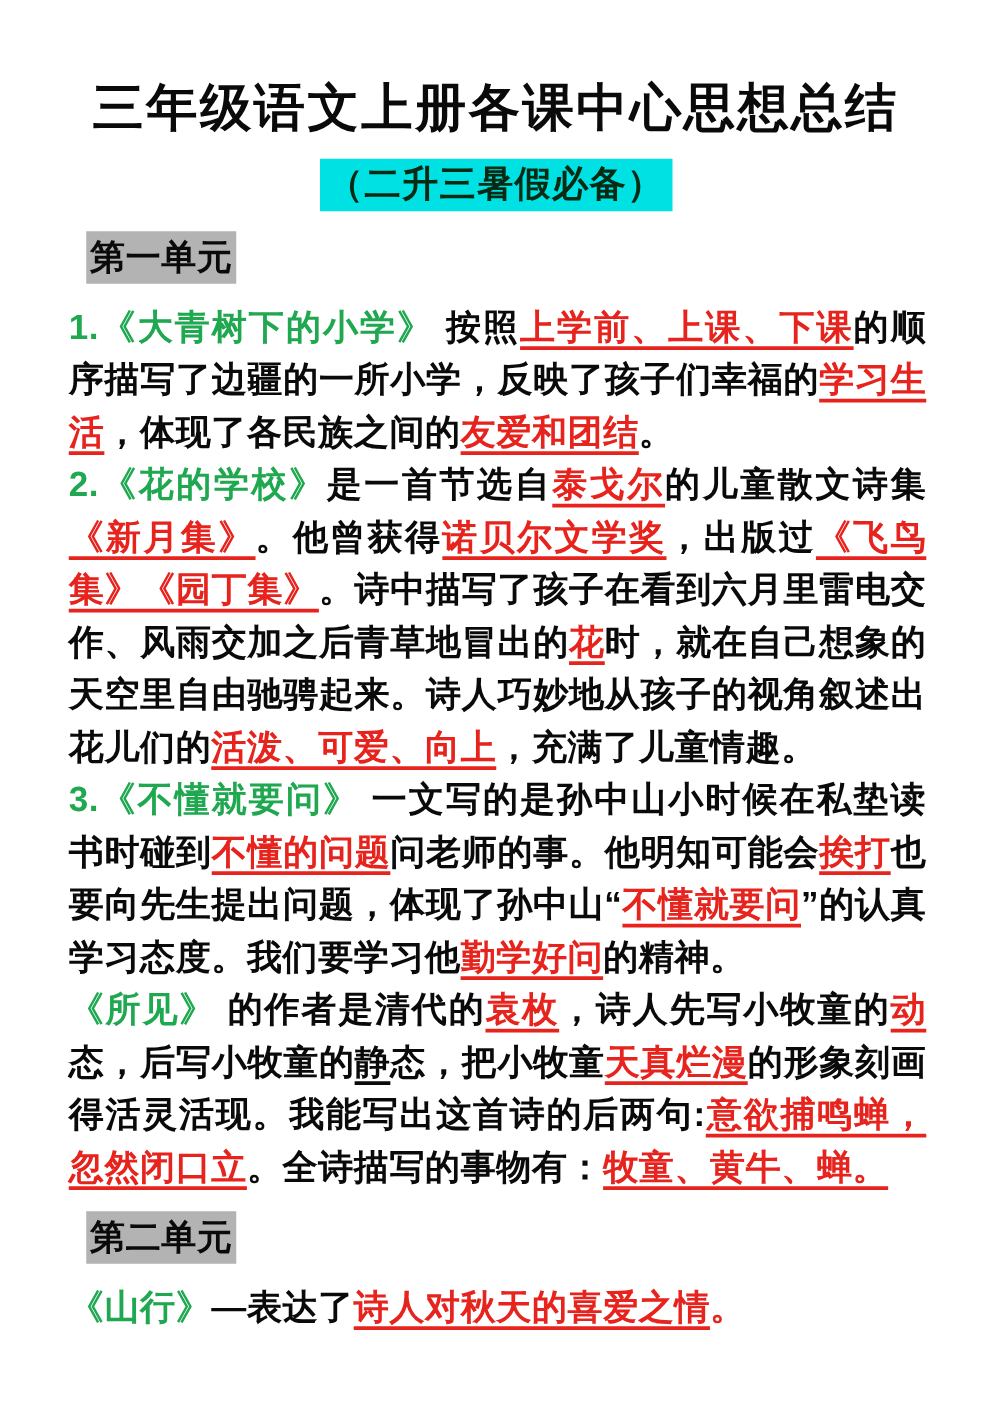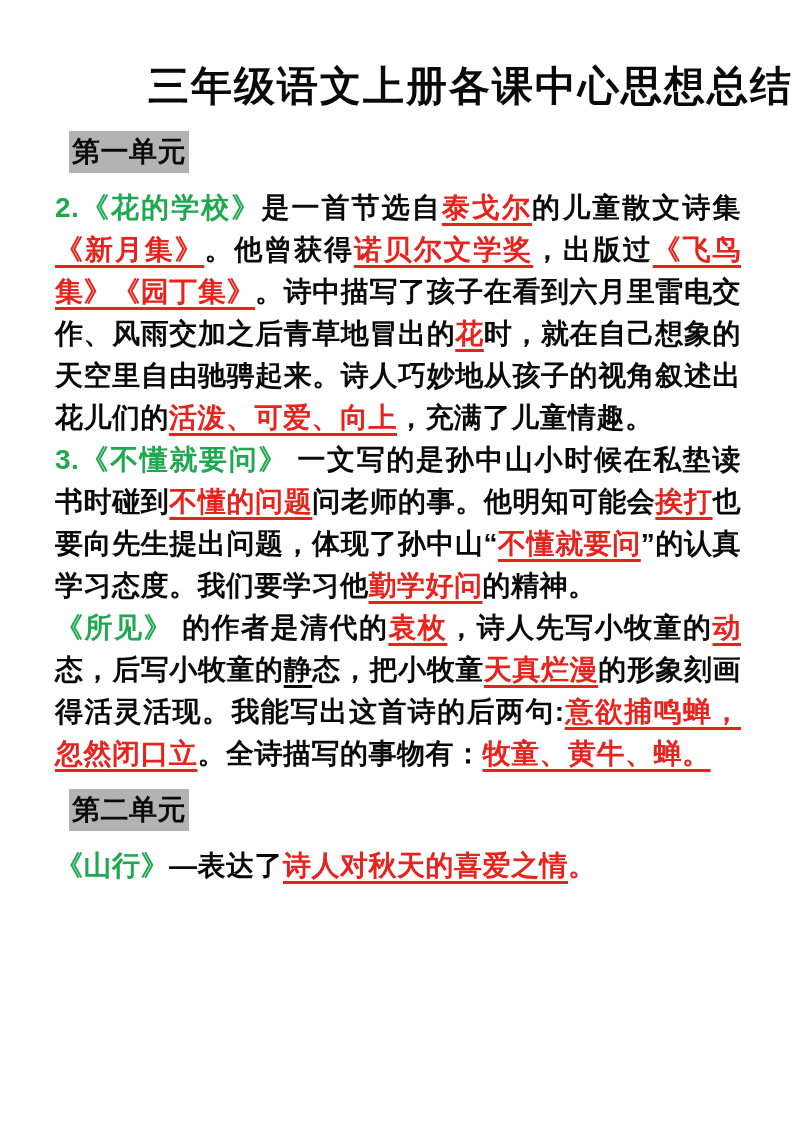--- a/index.html
+++ b/index.html
@@ -15,21 +15,21 @@
     background: #ffffff;
     overflow: hidden;
     font-family: "Liberation Sans", "DejaVu Sans", sans-serif;
     font-weight: bold;
     color: #0a0a0a;
     box-sizing: border-box;
   }
   .doc-title {
     margin: 0;
     padding-top: 62px;
-    text-align: right;
+    text-align: center;
     font-size: 41px;
     font-weight: bold;
     letter-spacing: 2px;
     color: #0a0a0a;
     line-height: 1.2;
   }
   .subtitle-row {
     text-align: center;
     margin-top: 16px;
     line-height: 38px;
@@ -80,24 +80,28 @@
     text-decoration-thickness: 2.5px;
     text-underline-offset: 6px;
   }
 </style>
 </head>
 <body>
 
 <div class="page">
   <h1 class="doc-title">三年级语文上册各课中心思想总结</h1>
 
+  <div class="subtitle-row">
+    <span class="doc-subtitle">（二升三暑假必备）</span>
+  </div>
 
   <div class="content" id="content">
       <div>
         <div class="section-heading-row"><span class="section-heading">第一单元</span></div>
+        <p class="para"><span class="run-green">1.《大青树下的小学》 </span><span class="run-black">按照</span><span class="run-red-underline">上学前、上课、下课</span><span class="run-black">的顺序描写了边疆的一所小学，反映了孩子们幸福的</span><span class="run-red-underline">学习生活</span><span class="run-black">，体现了各民族之间的</span><span class="run-red-underline">友爱和团结</span><span class="run-black">。</span></p>
         <p class="para"><span class="run-green">2.《花的学校》</span><span class="run-black">是一首节选自</span><span class="run-red-underline">泰戈尔</span><span class="run-black">的儿童散文诗集</span><span class="run-red-underline">《新月集》</span><span class="run-black">。他曾获得</span><span class="run-red-underline">诺贝尔文学奖</span><span class="run-black">，出版过</span><span class="run-red-underline">《飞鸟集》《园丁集》</span><span class="run-black">。诗中描写了孩子在看到六月里雷电交作、风雨交加之后青草地冒出的</span><span class="run-red-underline">花</span><span class="run-black">时，就在自己想象的天空里自由驰骋起来。诗人巧妙地从孩子的视角叙述出花儿们的</span><span class="run-red-underline">活泼、可爱、向上</span><span class="run-black">，充满了儿童情趣。</span></p>
         <p class="para"><span class="run-green">3.《不懂就要问》 </span><span class="run-black">一文写的是孙中山小时候在私垫读书时碰到</span><span class="run-red-underline">不懂的问题</span><span class="run-black">问老师的事。他明知可能会</span><span class="run-red-underline">挨打</span><span class="run-black">也要向先生提出问题，体现了孙中山“</span><span class="run-red-underline">不懂就要问</span><span class="run-black">”的认真学习态度。我们要学习他</span><span class="run-red-underline">勤学好问</span><span class="run-black">的精神。</span></p>
         <p class="para"><span class="run-green">《所见》 </span><span class="run-black">的作者是清代的</span><span class="run-red-underline">袁枚</span><span class="run-black">，诗人先写小牧童的</span><span class="run-red-underline">动</span><span class="run-black">态，后写小牧童的</span><span class="run-black-underline">静</span><span class="run-black">态，把小牧童</span><span class="run-red-underline">天真烂漫</span><span class="run-black">的形象刻画得活灵活现。我能写出这首诗的后两句:</span><span class="run-red-underline">意欲捕鸣蝉，忽然闭口立</span><span class="run-black">。全诗描写的事物有：</span><span class="run-red-underline">牧童、黄牛、蝉。</span></p>
       </div>
       <div>
         <div class="section-heading-row"><span class="section-heading">第二单元</span></div>
         <p class="para"><span class="run-green">《山行》</span><span class="run-black">—表达了</span><span class="run-red-underline">诗人对秋天的喜爱之情</span><span class="run-red">。</span></p>
       </div>
     </div>
 </div>

